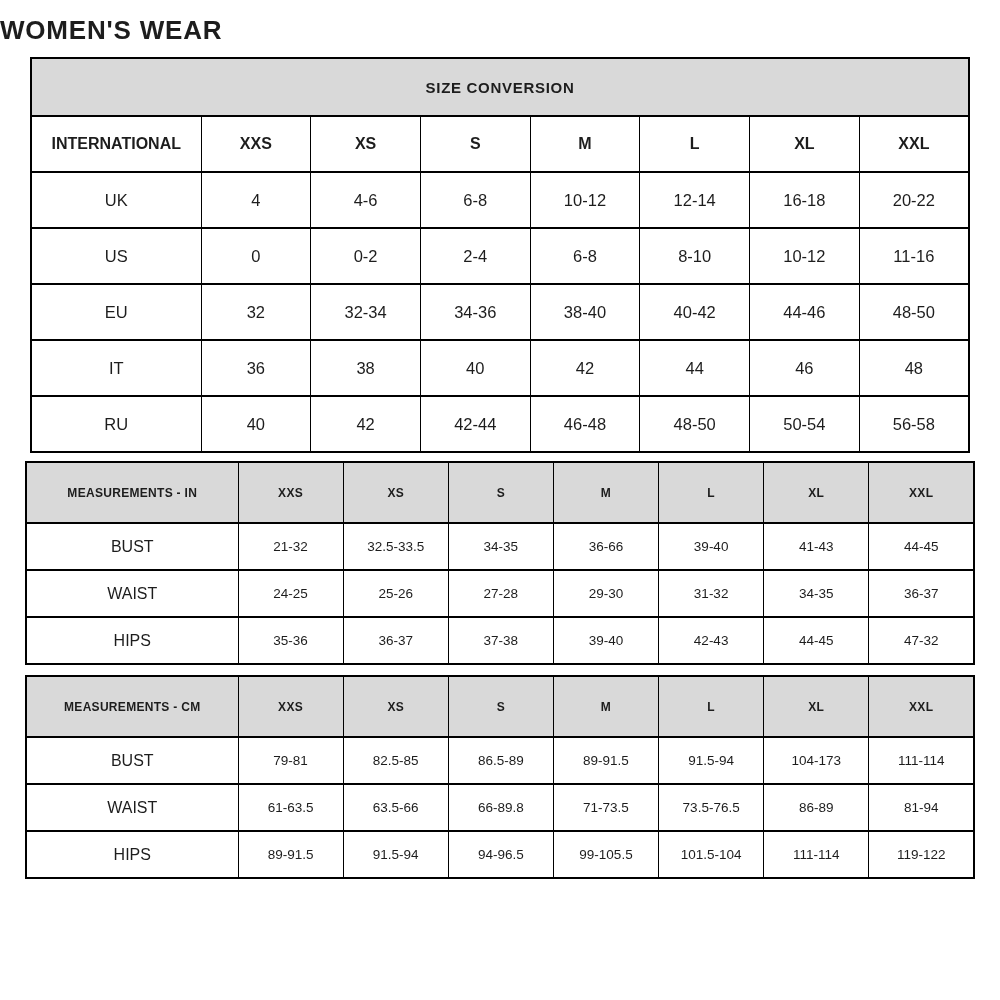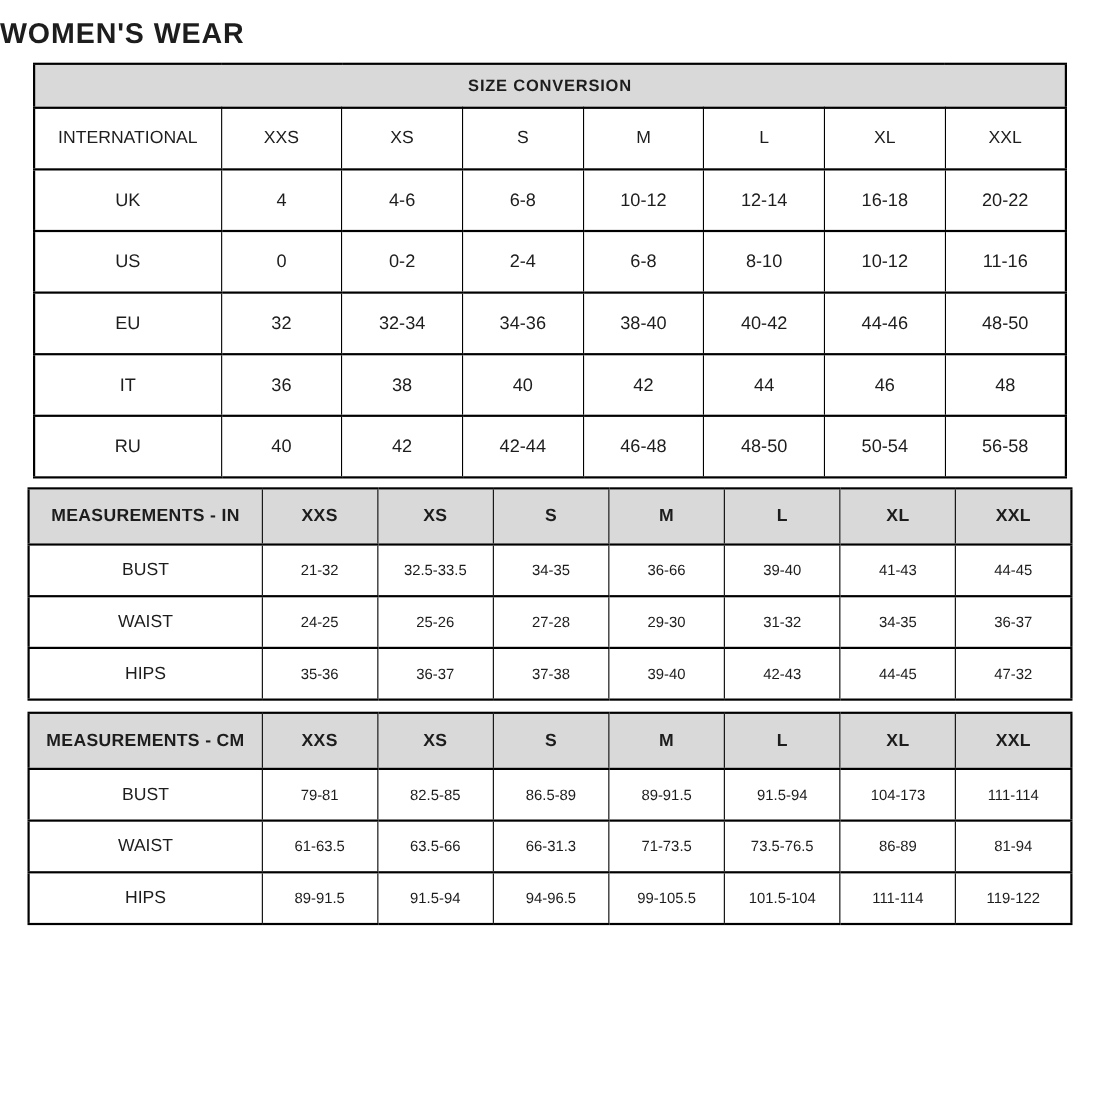--- a/index.html
+++ b/index.html
@@ -39,44 +39,44 @@
   
   .tbl-conv {
     width: 940px;
     margin: 0 0 8px 30px;
   }
   .tbl-conv .band {
     background: #d9d9d9;
     font-weight: 700;
     font-size: 15px;
     letter-spacing: 0.7px;
-    height: 40px;
+    height: 58px;
   }
   .tbl-conv .cols-row th {
-    font-weight: 400;
+    font-weight: 700;
     font-size: 16px;
     height: 56px;
     background: #ffffff;
   }
   .tbl-conv td {
     font-weight: 400;
     font-size: 16.5px;
     height: 56px;
   }
   
   .tbl-meas {
     width: 950px;
     margin: 0 0 10px 25px;
   }
   .tbl-meas thead th {
     background: #d9d9d9;
     font-weight: 700;
-    font-size: 16px;
+    font-size: 12px;
     letter-spacing: 0.3px;
-    height: 51px;
+    height: 61px;
   }
   .tbl-meas td {
     font-weight: 400;
     font-size: 13.5px;
     height: 47px;
   }
   .tbl-meas td.rowlabel {
     font-size: 16px;
   }
 </style>
@@ -255,21 +255,21 @@
           <td>86.5-89</td>
           <td>89-91.5</td>
           <td>91.5-94</td>
           <td>104-173</td>
           <td>111-114</td>
         </tr>
         <tr>
           <td class="rowlabel">WAIST</td>
           <td>61-63.5</td>
           <td>63.5-66</td>
-          <td>66-31.3</td>
+          <td>66-89.8</td>
           <td>71-73.5</td>
           <td>73.5-76.5</td>
           <td>86-89</td>
           <td>81-94</td>
         </tr>
         <tr>
           <td class="rowlabel">HIPS</td>
           <td>89-91.5</td>
           <td>91.5-94</td>
           <td>94-96.5</td>

